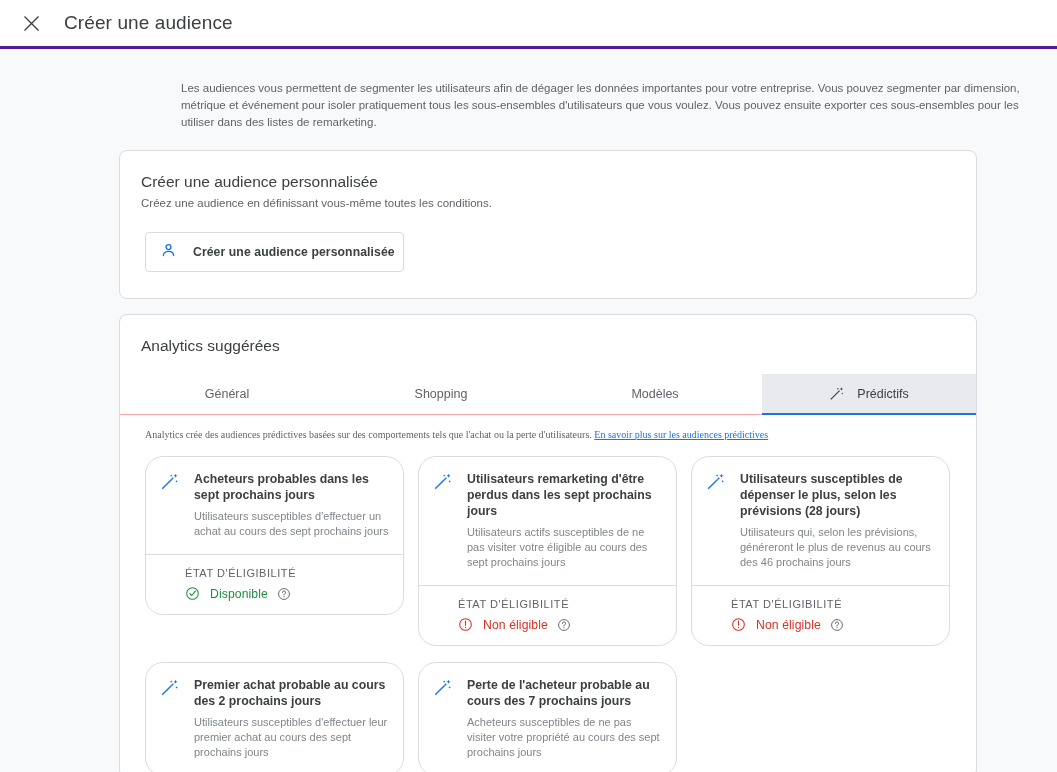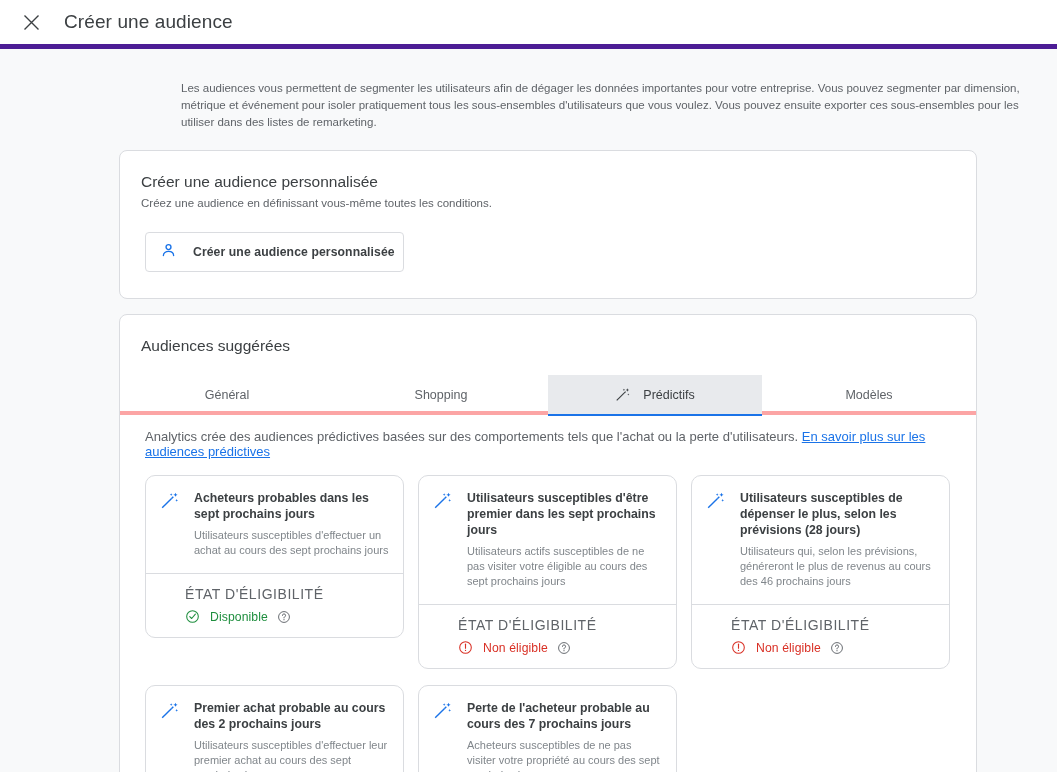--- a/index.html
+++ b/index.html
@@ -10,21 +10,21 @@
     background: #f8f9fa;
     font-family: "Liberation Sans", sans-serif;
     color: #3c4043;
     overflow: hidden;
   }
 
   
   .topbar {
     height: 49px;
     background: #ffffff;
-    border-bottom: 5px solid #4c1d95;
+    border-bottom: 3px solid #4c1d95;
     display: flex;
     align-items: center;
     padding-left: 18px;
   }
   .close-btn {
     width: 26px; height: 26px;
     display: flex; align-items: center; justify-content: center;
     border-radius: 50%;
     cursor: pointer;
     color: #3c4043;
@@ -93,23 +93,24 @@
     font-weight: bold;
     color: #3c4043;
     margin-left: 16px;
     letter-spacing: .1px;
   }
 
   
   .tabs {
     display: flex;
     margin-top: 20px;
-    border-bottom: 4px solid #fca5a5;
+    border-bottom: 1px solid #fca5a5;
     position: relative;
     height: 40px;
+    align-items: flex-end;
   }
   .tab {
     flex: 1 1 0;
     display: flex;
     align-items: center;
     justify-content: center;
     font-size: 12.5px;
     color: #5f6368;
     cursor: pointer;
     height: 40px;
@@ -123,41 +124,42 @@
   .tab.active::after {
     content: "";
     position: absolute;
     left: 0; right: 0; bottom: -1px;
     height: 2px;
     background: #1a73e8;
   }
   .tab .tab-ico { margin-right: 12px; display: flex; }
 
   .tabs-note {
-    font-size: 13px;
+    font-size: 10px;
     color: #5f6368;
     padding: 14px 0 0 25px;
+    font-family: Liberation Serif, serif;
   }
   .tabs-note a {
     color: #1a73e8;
     text-decoration: underline;
   }
 
   
   .grid {
     display: flex;
     flex-wrap: wrap;
     padding: 16px 0 0 25px;
     gap: 16px 14px;
     align-items: flex-start;
   }
   .sug {
     width: 259px;
     border: 1px solid #dadce0;
-    border-radius: 10px;
+    border-radius: 18px;
     background: #fff;
     cursor: pointer;
     display: flex;
     flex-direction: column;
   }
   .sug-top {
     padding: 14px 14px 15px 14px;
     display: flex;
     min-height: 88px;
   }
@@ -174,21 +176,21 @@
     font-size: 11px;
     color: #80868b;
     line-height: 15px;
     margin: 0;
   }
   .sug-bottom {
     border-top: 1px solid #dadce0;
     padding: 12px 14px 13px 39px;
   }
   .elig-label {
-    font-size: 14px;
+    font-size: 11px;
     color: #5f6368;
     letter-spacing: .55px;
     margin: 0 0 7px 0;
   }
   .elig-row {
     display: flex;
     align-items: center;
   }
   .elig-text {
     font-size: 12.2px;
@@ -227,44 +229,44 @@
           <circle cx="12" cy="7.2" r="3.5" fill="none" stroke="#1a73e8" stroke-width="1.9"></circle>
           <path d="M4.8 19.2c0-3.7 3.3-5.9 7.2-5.9s7.2 2.2 7.2 5.9" fill="none" stroke="#1a73e8" stroke-width="1.9" stroke-linecap="round"></path>
         </svg>
       </span>
       <span class="lbl">Créer une audience personnalisée</span>
     </div>
   </div>
 
   <div class="card" id="suggested-card">
     <div class="card-pad">
-      <div class="card-title">Audiences suggérées</div>
+      <div class="card-title">Analytics suggérées</div>
     </div>
 
     <div class="tabs" id="tabs">
         <div class="tab">
           <span>Général</span>
         </div>
         <div class="tab">
           <span>Shopping</span>
+        </div>
+        <div class="tab">
+          <span>Modèles</span>
         </div>
         <div class="tab active">
           <span class="tab-ico">
             <svg width="16" height="16" viewBox="0 0 24 24" aria-hidden="true">
               <path d="M3.2 20.8 L14.2 9.8 L13.0 8.6 L2.0 19.6 Z" fill="#3c4043"></path>
               <path d="M14.2 9.8 L16.6 7.4 L15.4 6.2 L13.0 8.6 Z" fill="#3c4043"></path>
               <path d="M18.6 2.0 l.75 1.75 1.75 .75 -1.75 .75 -.75 1.75 -.75 -1.75 -1.75 -.75 1.75 -.75 Z" fill="#3c4043"></path>
               <path d="M13.4 2.6 l.5 1.15 1.15 .5 -1.15 .5 -.5 1.15 -.5 -1.15 -1.15 -.5 1.15 -.5 Z" fill="#3c4043"></path>
               <path d="M20.0 9.6 l.5 1.15 1.15 .5 -1.15 .5 -.5 1.15 -.5 -1.15 -1.15 -.5 1.15 -.5 Z" fill="#3c4043"></path>
             </svg>
           </span>
           <span>Prédictifs</span>
-        </div>
-        <div class="tab">
-          <span>Modèles</span>
         </div>
       </div>
 
     <div class="tabs-note">
       <span>Analytics crée des audiences prédictives basées sur des comportements tels que l'achat ou la perte d'utilisateurs.</span>
       <a href="#">En savoir plus sur les audiences prédictives</a>
     </div>
 
     <div class="grid" id="grid">
         <div class="sug">
@@ -304,21 +306,21 @@
         <div class="sug">
           <div class="sug-top">
             <span class="sug-wand"><svg width="20" height="20" viewBox="0 0 24 24" aria-hidden="true">
                 <path d="M3.2 20.8 L14.2 9.8 L13.0 8.6 L2.0 19.6 Z" fill="#1a73e8"></path>
                 <path d="M14.2 9.8 L16.6 7.4 L15.4 6.2 L13.0 8.6 Z" fill="#1a73e8"></path>
                 <path d="M18.6 2.0 l.75 1.75 1.75 .75 -1.75 .75 -.75 1.75 -.75 -1.75 -1.75 -.75 1.75 -.75 Z" fill="#1a73e8"></path>
                 <path d="M13.4 2.6 l.5 1.15 1.15 .5 -1.15 .5 -.5 1.15 -.5 -1.15 -1.15 -.5 1.15 -.5 Z" fill="#1a73e8"></path>
                 <path d="M20.0 9.6 l.5 1.15 1.15 .5 -1.15 .5 -.5 1.15 -.5 -1.15 -1.15 -.5 1.15 -.5 Z" fill="#1a73e8"></path>
               </svg></span>
             <div class="sug-texts">
-              <div class="sug-title">Utilisateurs susceptibles d'être premier dans les sept prochains jours</div>
+              <div class="sug-title">Utilisateurs remarketing d'être perdus dans les sept prochains jours</div>
               <div class="sug-desc">Utilisateurs actifs susceptibles de ne pas visiter votre éligible au cours des sept prochains jours</div>
             </div>
           </div>
           <div class="sug-bottom">
             <div class="elig-label">ÉTAT D'ÉLIGIBILITÉ</div>
             <div class="elig-row">
               <span style="display: flex;">
                 <svg width="15" height="15" viewBox="0 0 24 24" aria-hidden="true">
                   <circle cx="12" cy="12" r="9.3" fill="none" stroke="#d93025" stroke-width="1.7"></circle>
                   <path d="M12 6.6 L12 13.2" stroke="#d93025" stroke-width="1.8" stroke-linecap="round"></path>

